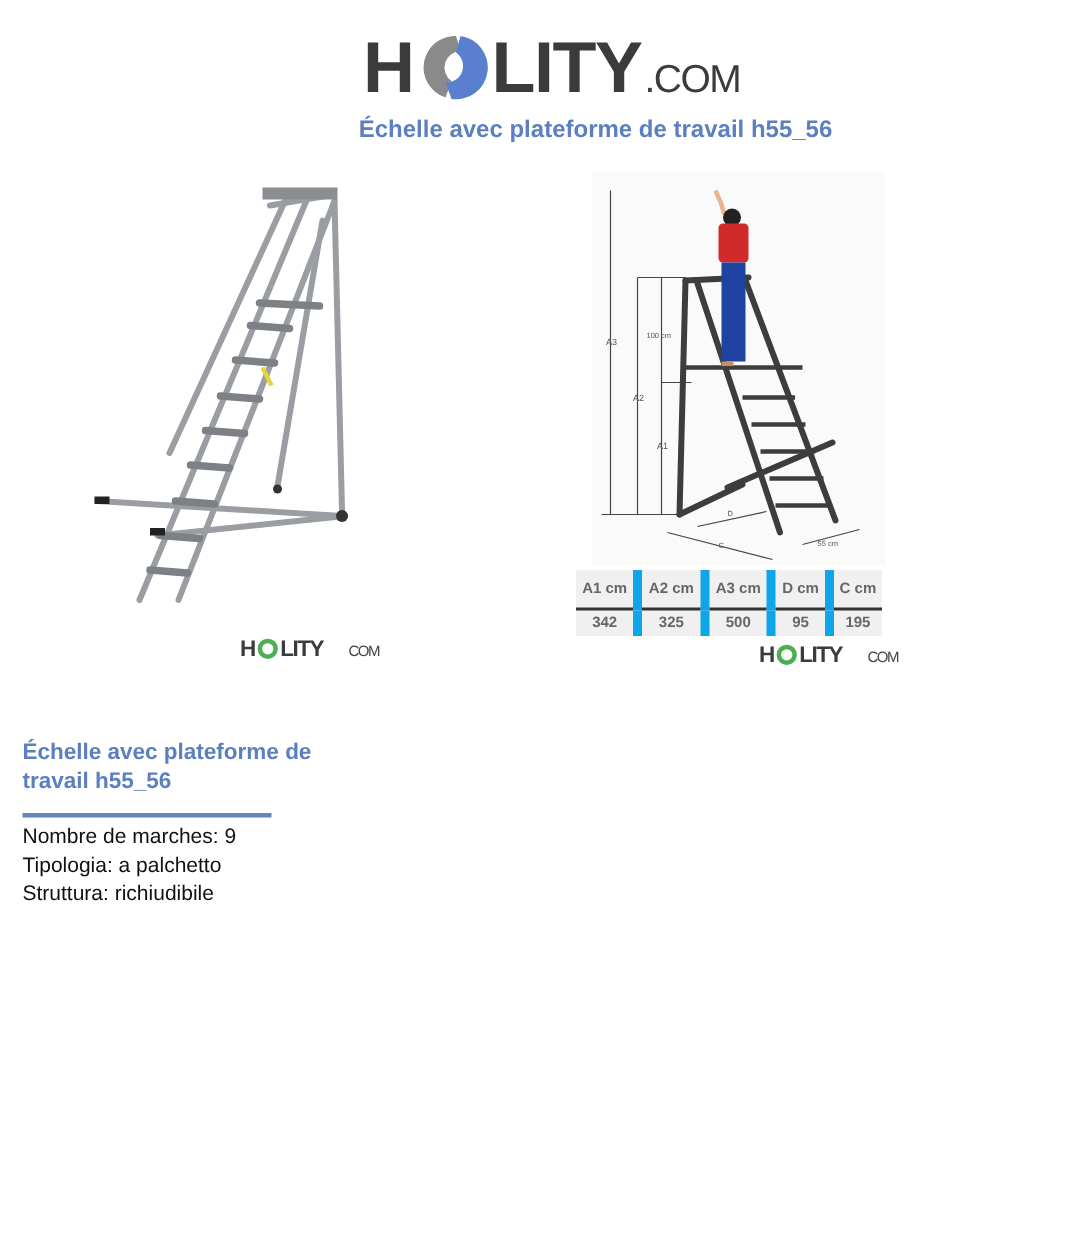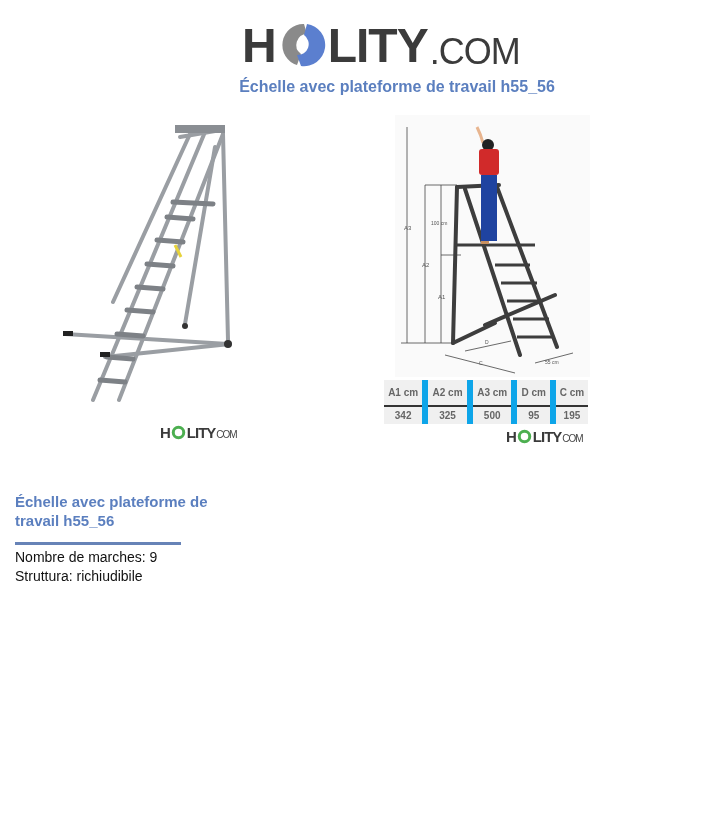--- a/index.html
+++ b/index.html
@@ -2,37 +2,37 @@
 <html><head>
   <meta charset="utf-8">
   <style>
     * { box-sizing: border-box; margin: 0; padding: 0; }
     html, body { width: 720px; height: 837px; background: #ffffff; overflow: hidden; }
     body { position: relative; font-family: "Liberation Sans", sans-serif; color: #111; }
 
     .main-logo { position: absolute; left: 242px; top: 10px; height: 60px; display: flex; align-items: flex-end; }
     .logo-text { font-family: "Liberation Sans", sans-serif; font-weight: 900; color: #3b3b3b; letter-spacing: -1px; }
     .main-logo .logo-h, .main-logo .logo-lity { font-size: 48px; line-height: 48px; }
-    .main-logo .logo-com { font-size: 36px; line-height: 32px; font-weight: 400; color: #3b3b3b; margin-left: 2px; margin-bottom: 2px; }
+    .main-logo .logo-com { font-size: 26px; line-height: 32px; font-weight: 400; color: #3b3b3b; margin-left: 2px; margin-bottom: 2px; }
     .main-logo .logo-o { width: 50px; height: 50px; margin: 0 1px; }
 
     .page-title { position: absolute; left: 0; width: 794px; top: 78px; text-align: center; color: #5b7fbf; font-weight: bold; font-size: 16px; }
 
     .product-photo { position: absolute; left: 45px; top: 112px; width: 215px; height: 300px; }
     .diagram { position: absolute; left: 395px; top: 115px; width: 195px; height: 262px; background: #fafafa; }
 
     .dims-table { position: absolute; left: 384px; top: 380px; width: 204px; border-collapse: collapse; font-size: 10px; color: #666; font-weight: bold; background: #f0f0f0; }
     .dims-table th, .dims-table td { text-align: center; padding: 3px 2px; border-left: 6px solid #0ea5e9; }
     .dims-table th:first-child, .dims-table td:first-child { border-left: none; }
     .dims-table th { font-weight: bold; height: 26px; border-bottom: 2px solid #333; }
     .dims-table td { height: 17px; }
 
     .small-logo { position: absolute; display: flex; align-items: flex-end; }
     .small-logo .logo-h, .small-logo .logo-lity { font-size: 15px; line-height: 15px; }
-    .small-logo .logo-com { font-size: 10px; line-height: 11px; font-weight: 400; color: #444; margin-left: 1px; }
+    .small-logo .logo-com { font-size: 10px; line-height: 11px; font-weight: 400; color: #444; margin-left: 17px; }
     .small-logo .logo-o { width: 15px; height: 15px; margin: 0 1px; }
     .small-logo-1 { left: 160px; top: 425px; }
     .small-logo-2 { left: 506px; top: 429px; }
 
     .info { position: absolute; left: 15px; top: 492px; width: 200px; }
     .info-title { color: #5b7fbf; font-weight: bold; font-size: 15px; line-height: 19px; }
     .info-rule { margin-top: 12px; width: 166px; height: 3px; background: #6783b7; }
     .info-list { margin-top: 3px; list-style: none; font-size: 14px; line-height: 19px; color: #111; }
   </style>
 </head>
@@ -159,15 +159,16 @@
   </svg>
   <span class="logo-text logo-lity">LITY</span>
   <span class="logo-text logo-com">COM</span>
 </div>
 
 <div class="info">
   <div class="info-title">Échelle avec plateforme de travail h55_56</div>
   <div class="info-rule"></div>
   <ul class="info-list">
     <li>Nombre de marches: 9</li>
+    <li>Tipologia: a palchetto</li>
     <li>Struttura: richiudibile</li>
   </ul>
 </div>
 
 </body></html>

